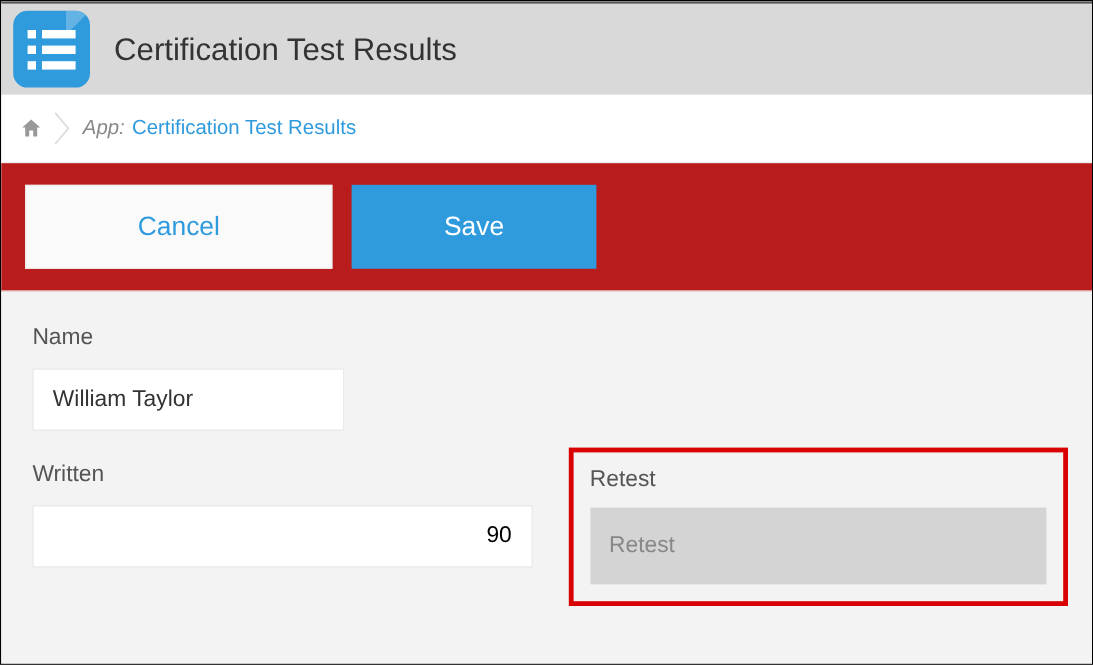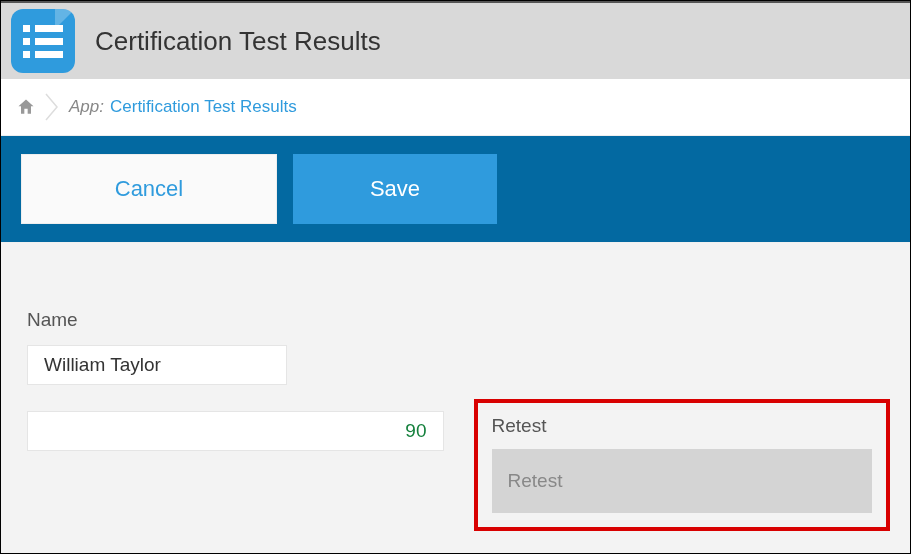--- a/index.html
+++ b/index.html
@@ -84,21 +84,21 @@
       color: #ddd;
     }
     .breadcrumb-sep svg { display: block; }
     .breadcrumb-label { color: #888; margin-right: 6px; font-style: italic; }
     .breadcrumb-link { color: #2f9bdd; cursor: pointer; }
     
     .action-bar {
       display: flex;
       padding: 18px 20px;
       gap: 16px;
-      background: #0369a1;
+      background: #b91c1c;
       border-bottom: 1px solid #f0f0f0;
     }
     .btn {
       height: 70px;
       display: flex;
       align-items: center;
       justify-content: center;
       font-size: 22px;
       cursor: pointer;
       user-select: none;
@@ -114,39 +114,39 @@
       background: #2f9bdd;
       color: #fff;
       border: none;
     }
     
     .form-area {
       background: #f3f3f3;
       padding: 28px 20px 40px 26px;
       height: calc(100% - 78px - 55px - 106px);
     }
-    .field-group { margin-bottom: 26px; margin-top: 38px; }
+    .field-group { margin-bottom: 26px; }
     .field-label {
       font-size: 19px;
       color: #555;
       margin-bottom: 14px;
       display: block;
       font-weight: 400;
     }
     .field-input {
       background: #fff;
       border: 1px solid #e5e5e5;
-      height: 40px;
+      height: 52px;
       padding: 0 16px;
       font-size: 19px;
       color: #333;
       display: flex;
       align-items: center;
     }
-    .field-input-num { justify-content: flex-end; color:#15803d; }
+    .field-input-num { justify-content: flex-end; color:#000000; }
     .row-3 {
       display: flex;
       gap: 30px;
     }
     .col { flex: 1; }
     .col-name { width: 260px; }
     
     .results-wrap {
       border: 4px solid #d80000;
       padding: 8px 14px 14px 14px;
@@ -207,20 +207,21 @@
 </div>
 
 <div class="form-area">
   <div class="field-group col-name">
     <span class="field-label">Name</span>
     <div class="field-input">William Taylor</div>
   </div>
 
   <div class="row-3">
     <div class="col">
+      <span class="field-label">Written</span>
       <div class="field-input field-input-num">90</div>
     </div>
     <div class="col">
       <div class="results-wrap">
         <span class="field-label">Retest</span>
         <div class="results-field">Retest</div>
       </div>
     </div>
   </div>
 </div>

